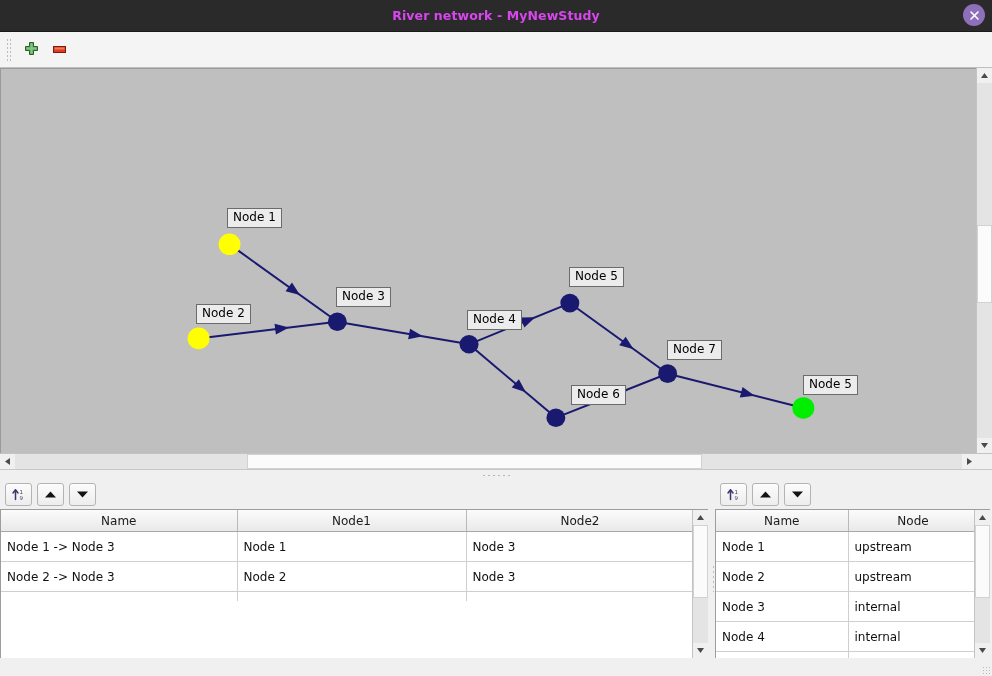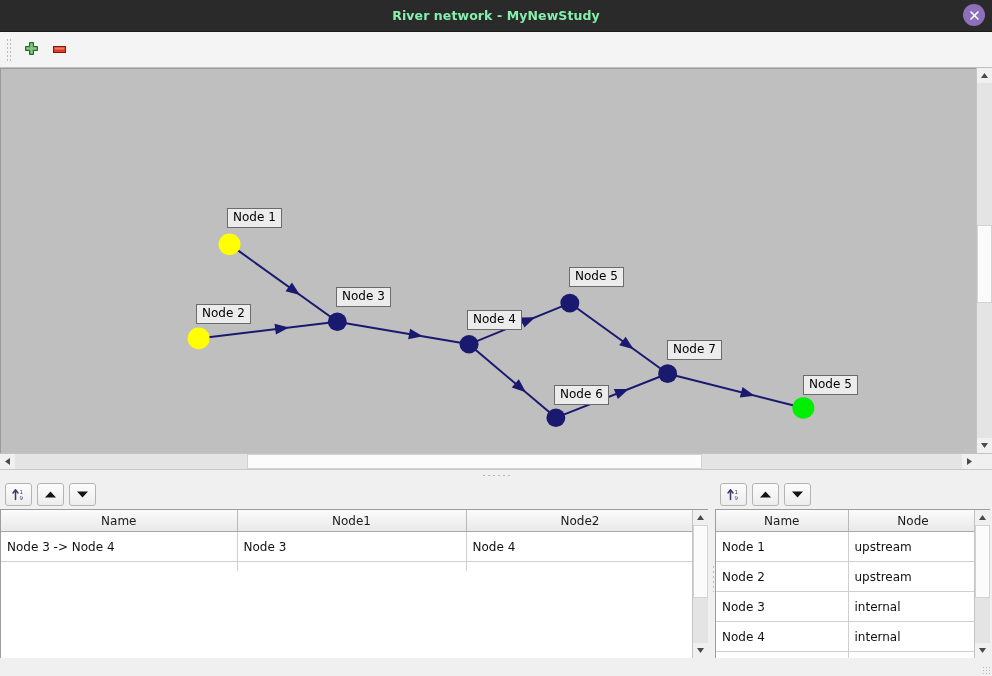--- a/index.html
+++ b/index.html
@@ -32,21 +32,21 @@
     height: 31px;
     background: #2a2a2a;
     position: relative;
     flex: 0 0 auto;
     display: flex;
     align-items: center;
     justify-content: center;
     border-bottom: 1px solid #1a1a1a;
   }
   #title-text {
-    color: #86efac;
+    color: #d946ef;
     font-size: 12.5px;
     font-weight: bold;
     letter-spacing: 0.1px;
     user-select: none;
   }
   #close-button {
     position: absolute;
     right: 7px;
     top: 4px;
     width: 22px;
@@ -383,21 +383,21 @@
               <circle cx="668" cy="311" r="9.5" fill="#191970"></circle>
               <circle cx="804" cy="346" r="11" fill="#00ee00"></circle>
             </g>
         </svg>
         <div id="labels-layer">
             <div class="node-label" style="left: 226px; top: 139px;">Node 1</div>
             <div class="node-label" style="left: 195px; top: 235px;">Node 2</div>
             <div class="node-label" style="left: 335px; top: 218px;">Node 3</div>
             <div class="node-label" style="left: 466px; top: 241px;">Node 4</div>
             <div class="node-label" style="left: 568px; top: 198px;">Node 5</div>
-            <div class="node-label" style="left: 553px; top: 316px;">Node 6</div>
+            <div class="node-label" style="left: 570px; top: 316px;">Node 6</div>
             <div class="node-label" style="left: 666px; top: 271px;">Node 7</div>
             <div class="node-label" style="left: 802px; top: 306px;">Node 5</div>
           </div>
       </div>
       <div class="vscroll">
         <div class="sb-arrow">
           <svg width="9" height="7" viewBox="0 0 9 7">
               <path d="M4.5 1 L8 6 L1 6 z" fill="#4a4a4a"></path>
             </svg>
         </div>
@@ -465,23 +465,28 @@
               </colgroup>
             <thead>
                 <tr id="links-head">
                   <th>Name</th>
                   <th>Node1</th>
                   <th>Node2</th>
                 </tr>
               </thead>
             <tbody id="links-body">
                 <tr>
-                  <td>Node 3 -&gt; Node 4</td>
+                  <td>Node 1 -&gt; Node 3</td>
+                  <td>Node 1</td>
                   <td>Node 3</td>
-                  <td>Node 4</td>
+                </tr>
+                <tr>
+                  <td>Node 2 -&gt; Node 3</td>
+                  <td>Node 2</td>
+                  <td>Node 3</td>
                 </tr>
                 <tr class="spacer">
                   <td></td>
                   <td></td>
                   <td></td>
                 </tr>
               </tbody>
           </table>
         </div>
         <div class="vscroll">

